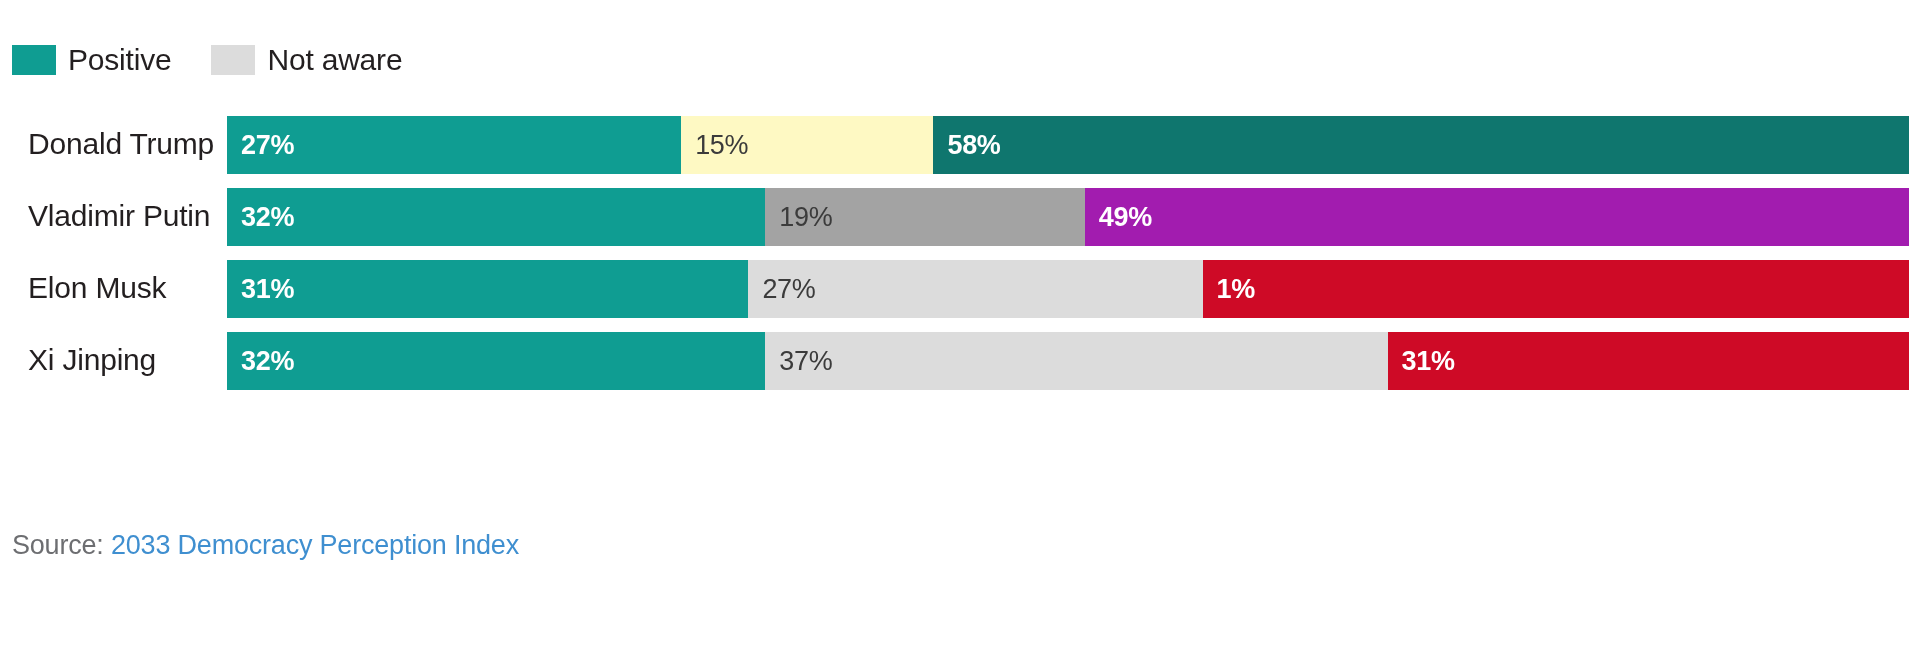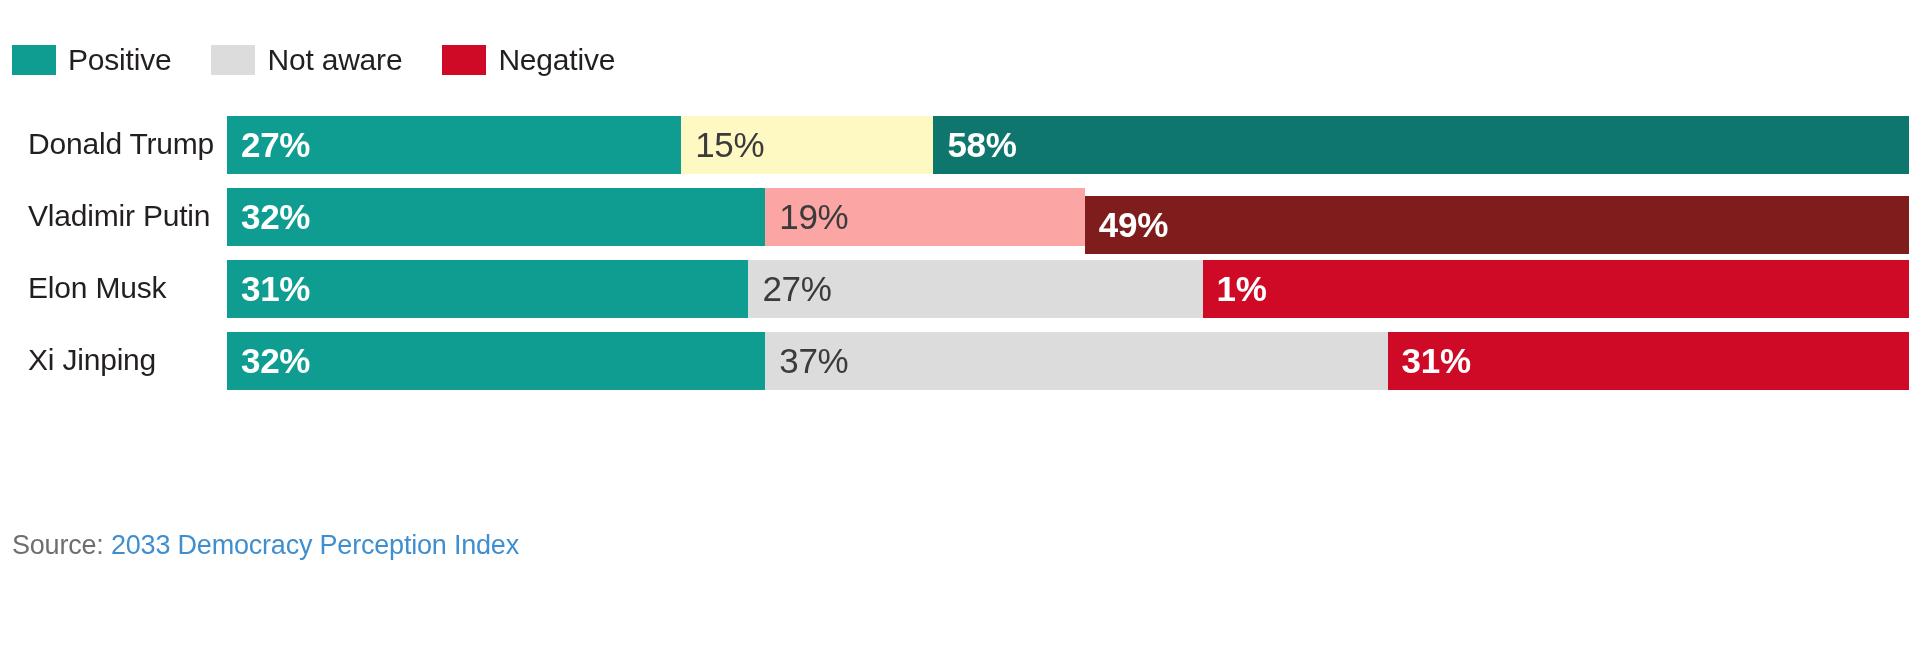--- a/index.html
+++ b/index.html
@@ -83,21 +83,21 @@
     display: flex;
   }
   .seg {
     position: relative;
     height: 58px;
     display: flex;
     align-items: center;
     overflow: hidden;
   }
   .seg-value {
-    font-size: 35px;
+    font-size: 27px;
     font-weight: bold;
     padding-left: 14px;
     white-space: nowrap;
     letter-spacing: -0.3px;
   }
   .seg.positive .seg-value { color: #ffffff; }
   .seg.negative .seg-value { color: #ffffff; }
   .seg.neutral  .seg-value { color: #3b3b3b; font-weight: normal; }
 
   
@@ -122,24 +122,20 @@
 
   <div class="legend" id="legend-root">
       <div class="legend-item">
         <span class="legend-swatch" style="background: rgb(15, 157, 146);"></span>
         <span class="legend-label">Positive</span>
       </div>
       <div class="legend-item">
         <span class="legend-swatch" style="background: rgb(220, 220, 220);"></span>
         <span class="legend-label">Not aware</span>
       </div>
-      <div class="legend-item">
-        <span class="legend-swatch" style="background: rgb(206, 10, 38);"></span>
-        <span class="legend-label">Negative</span>
-      </div>
     </div>
 
   <div class="plot" id="plot-root">
       <div class="row">
         <div class="row-label">Donald Trump</div>
         <div class="bars">
           <div class="seg positive" style="width: 27%; background: rgb(15, 157, 146);">
             <span class="seg-value">27%</span>
           </div>
           <div class="seg neutral" style="width: 15%; background: #fef9c3;">
@@ -149,24 +145,24 @@
             <span class="seg-value">58%</span>
           </div>
         </div>
       </div>
       <div class="row">
         <div class="row-label">Vladimir Putin</div>
         <div class="bars">
           <div class="seg positive" style="width: 32%; background: rgb(15, 157, 146);">
             <span class="seg-value">32%</span>
           </div>
-          <div class="seg neutral" style="width: 19%; background: #fca5a5;">
+          <div class="seg neutral" style="width: 19%; background: #a3a3a3;">
             <span class="seg-value">19%</span>
           </div>
-          <div class="seg negative" style="width: 49%; background: #7f1d1d; margin-top: 8px;">
+          <div class="seg negative" style="width: 49%; background: #a21caf;">
             <span class="seg-value">49%</span>
           </div>
         </div>
       </div>
       <div class="row">
         <div class="row-label">Elon Musk</div>
         <div class="bars">
           <div class="seg positive" style="width: 31%; background: rgb(15, 157, 146);">
             <span class="seg-value">31%</span>
           </div>

